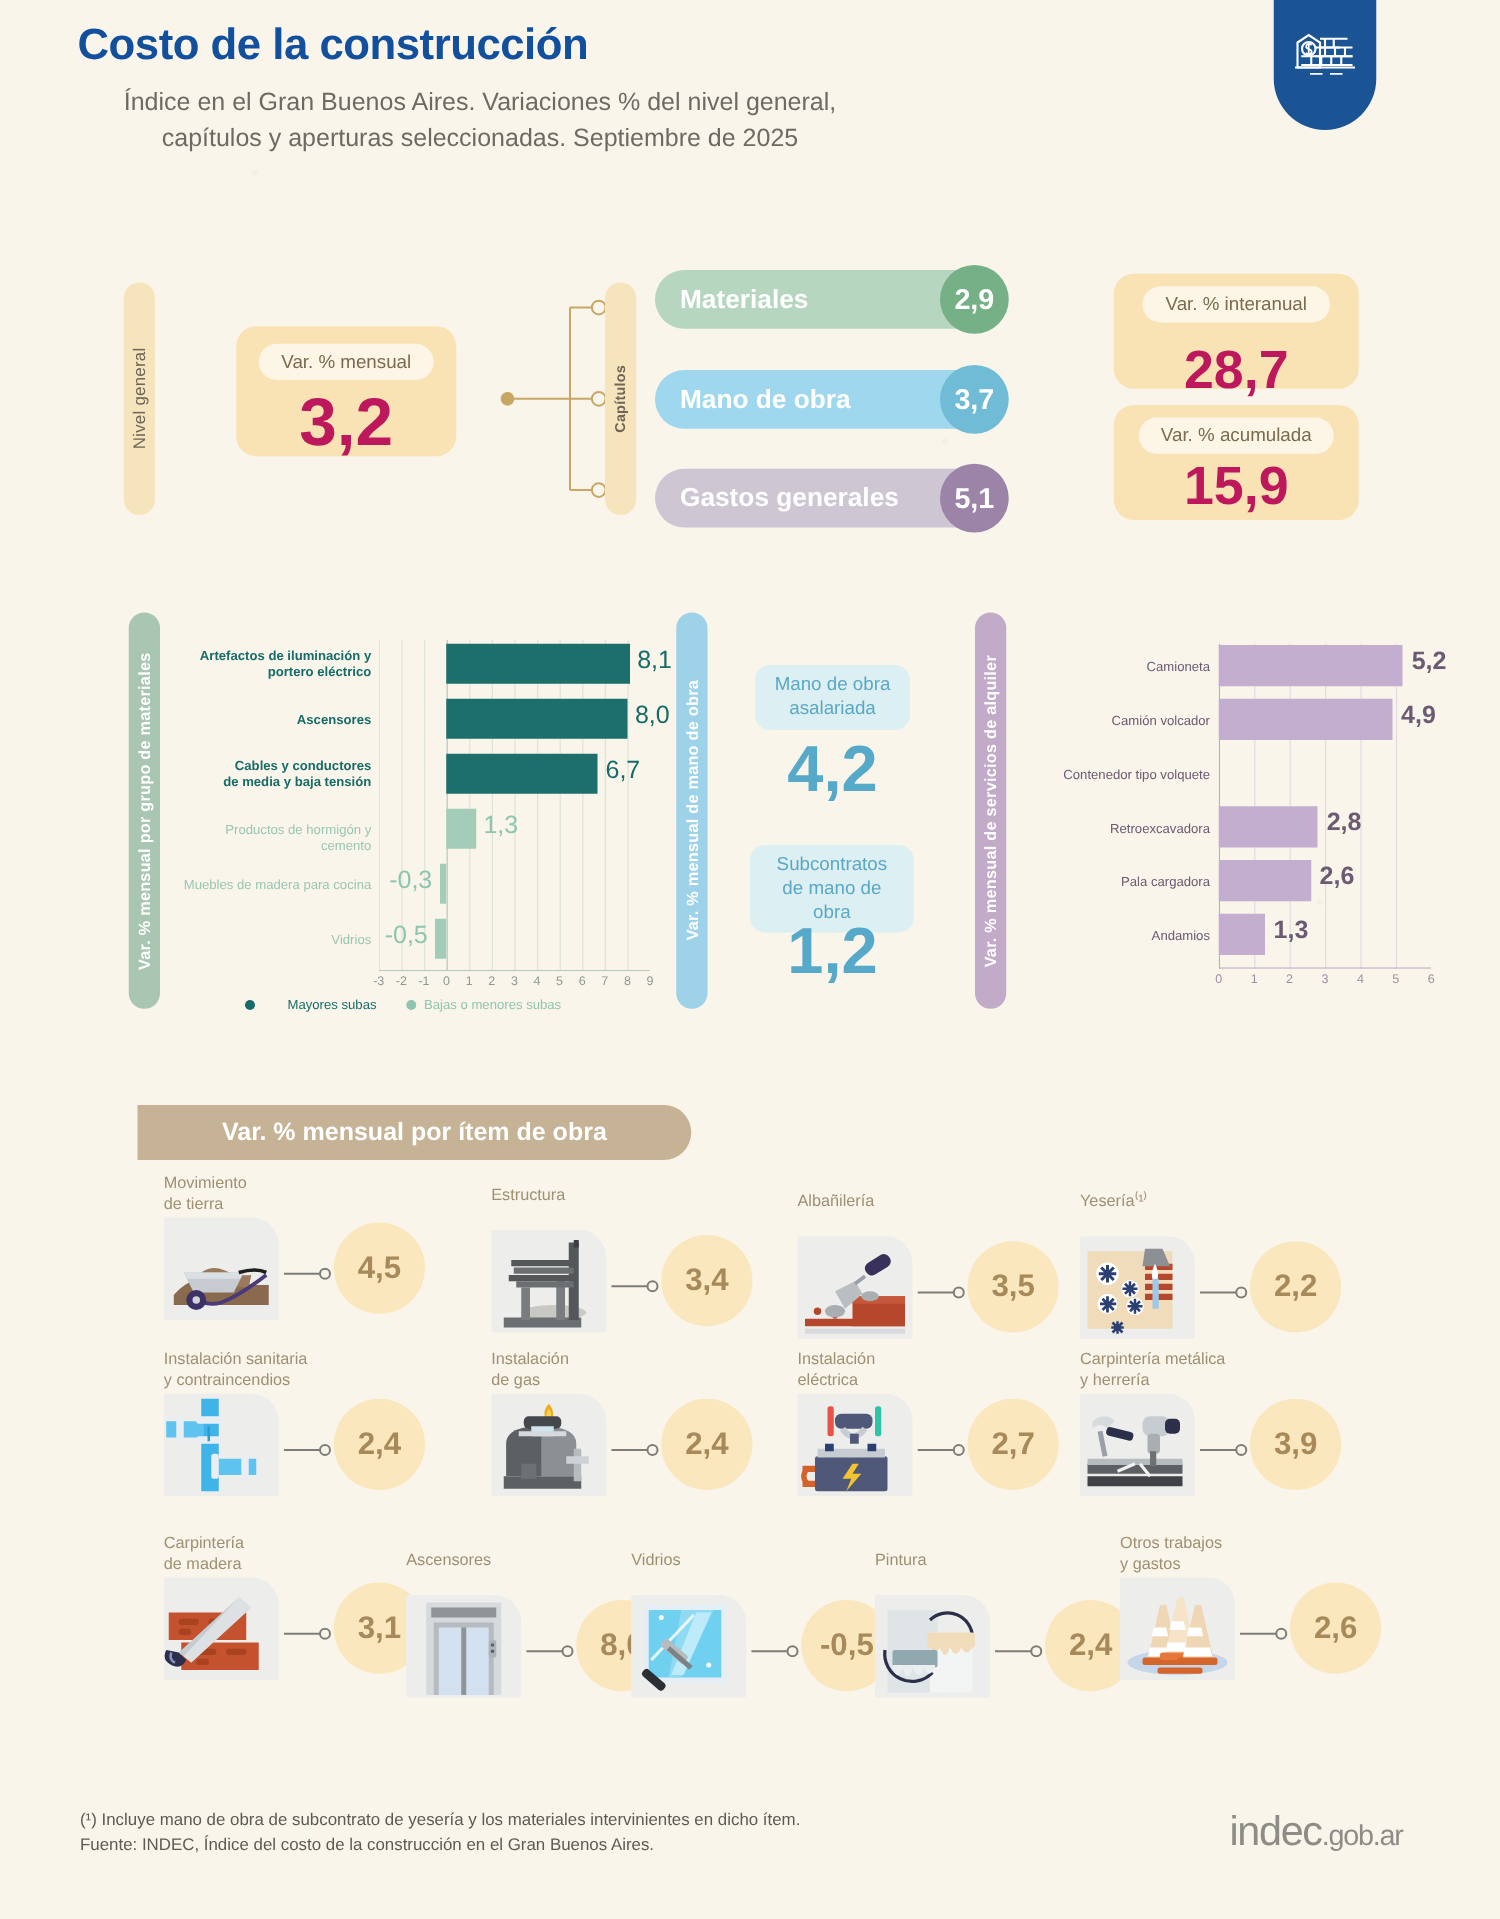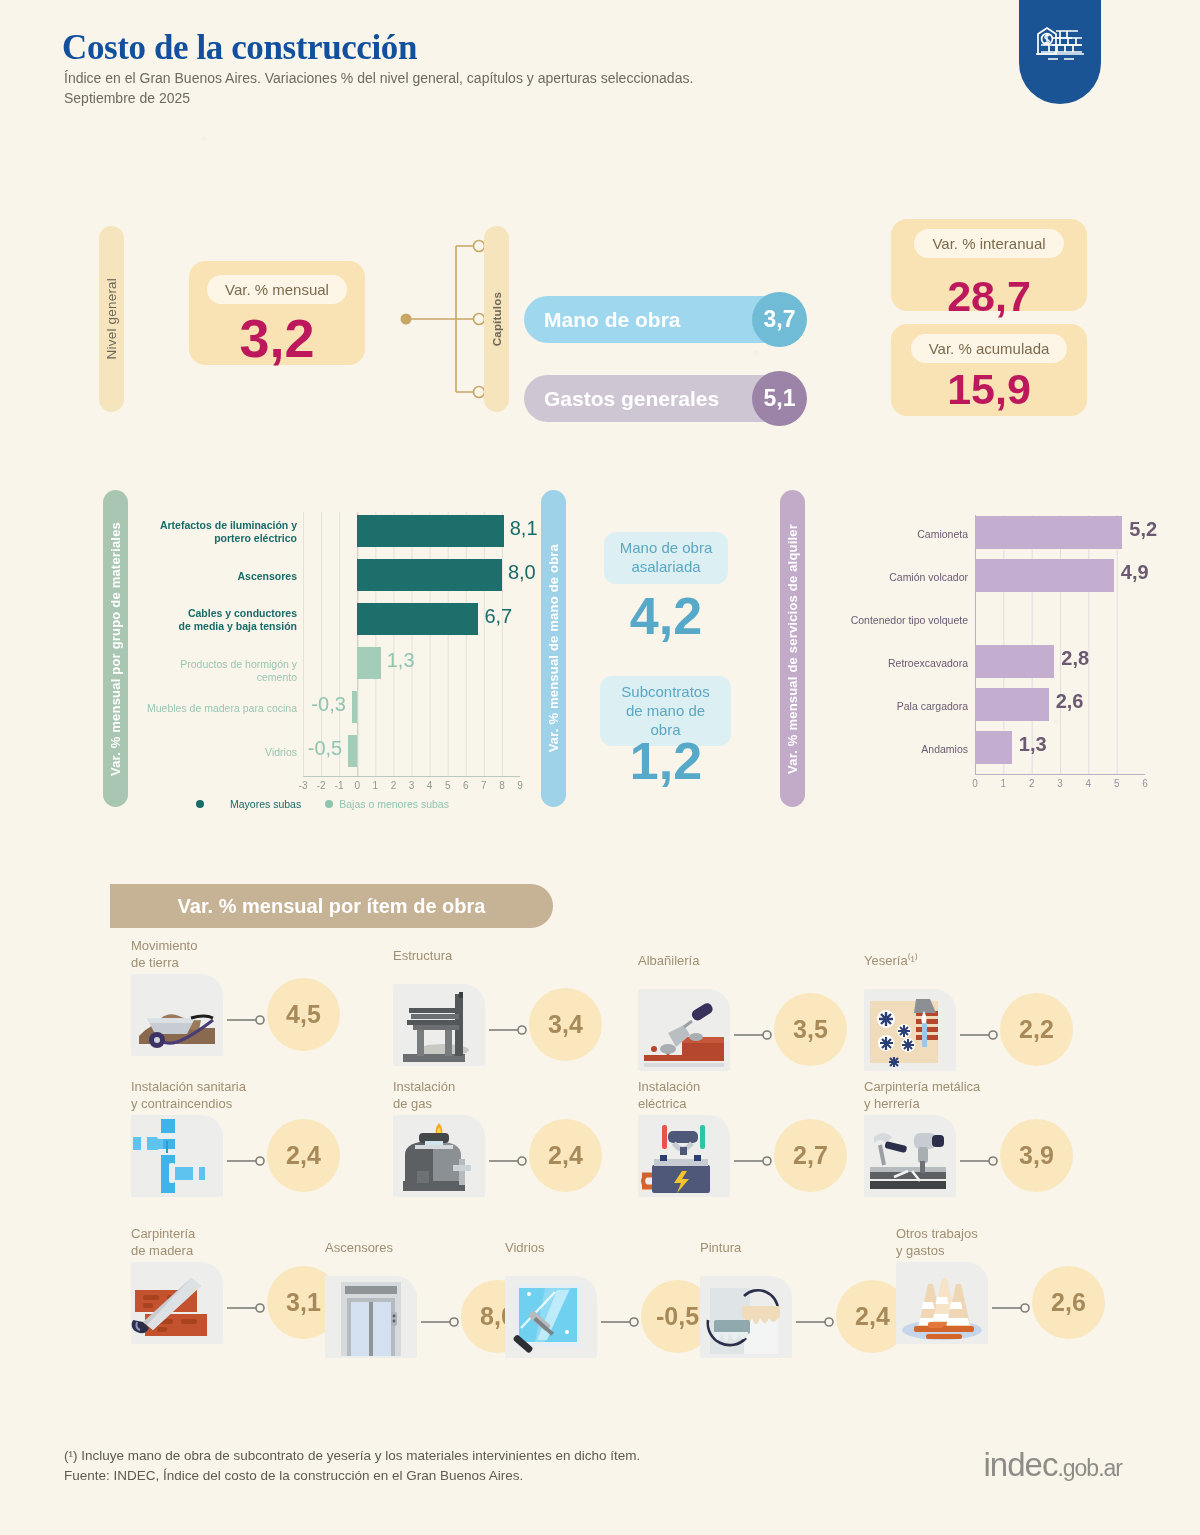--- a/index.html
+++ b/index.html
@@ -20,28 +20,27 @@
       radial-gradient(circle at 17% 9%, rgba(200,195,180,.10) 0 2px, transparent 3px),
       radial-gradient(circle at 63% 23%, rgba(200,195,180,.10) 0 2px, transparent 3px),
       radial-gradient(circle at 88% 47%, rgba(200,195,180,.09) 0 2px, transparent 3px),
       radial-gradient(circle at 35% 71%, rgba(200,195,180,.09) 0 2px, transparent 3px),
       radial-gradient(circle at 72% 88%, rgba(200,195,180,.09) 0 2px, transparent 3px),
       #f9f5ea;
   }
 
   
   .hdr-title {
-    position: absolute; left: 62px; top: 28px;
+    position: absolute; left: 62px; top: 16px;
     font-size: 35px; font-weight: bold; color: #12509e;
     letter-spacing: -0.4px;
-    font-family: Liberation Serif, serif;
   }
   .hdr-sub {
     position: absolute; left: 64px; top: 68px;
-    font-size: 14px; color: #6e6a63; line-height: 1.45; width: 640px;
+    font-size: 20px; color: #6e6a63; line-height: 1.45; width: 640px; text-align: center;
   }
   .brand-badge {
     position: absolute; left: 1019px; top: -16px;
     width: 82px; height: 120px;
     background: #1a5494;
     border-radius: 0 0 41px 41px;
     display: flex; align-items: flex-end; justify-content: center;
     padding-bottom: 34px;
   }
 
@@ -240,20 +239,24 @@
     <circle cx="8" cy="93" r="5.5" fill="#c8a765"></circle>
     <circle cx="81" cy="20" r="5.5" fill="#f9f5ea" stroke="#c8a765" stroke-width="1.6"></circle>
     <circle cx="81" cy="93" r="5.5" fill="#f9f5ea" stroke="#c8a765" stroke-width="1.6"></circle>
     <circle cx="81" cy="166" r="5.5" fill="#f9f5ea" stroke="#c8a765" stroke-width="1.6"></circle>
   </svg>
 
   <div class="vlabel" id="cap-bar">
     <span>Capítulos</span>
   </div>
 
+  <div class="chapter" id="chap0" style="top:216px; background:#b6d6c0;">
+    <div class="cname">Materiales</div>
+    <div class="cval" style="background:#76b087;">2,9</div>
+  </div>
   <div class="chapter" id="chap1" style="top:296px; background:#9ed7ee;">
     <div class="cname">Mano de obra</div>
     <div class="cval" style="background:#70bcd6;">3,7</div>
   </div>
   <div class="chapter" id="chap2" style="top:375px; background:#cfc6d4;">
     <div class="cname">Gastos generales</div>
     <div class="cval" style="background:#9b84a8;">5,1</div>
   </div>
 
   <div class="kpi-card" id="kpi-inter">

